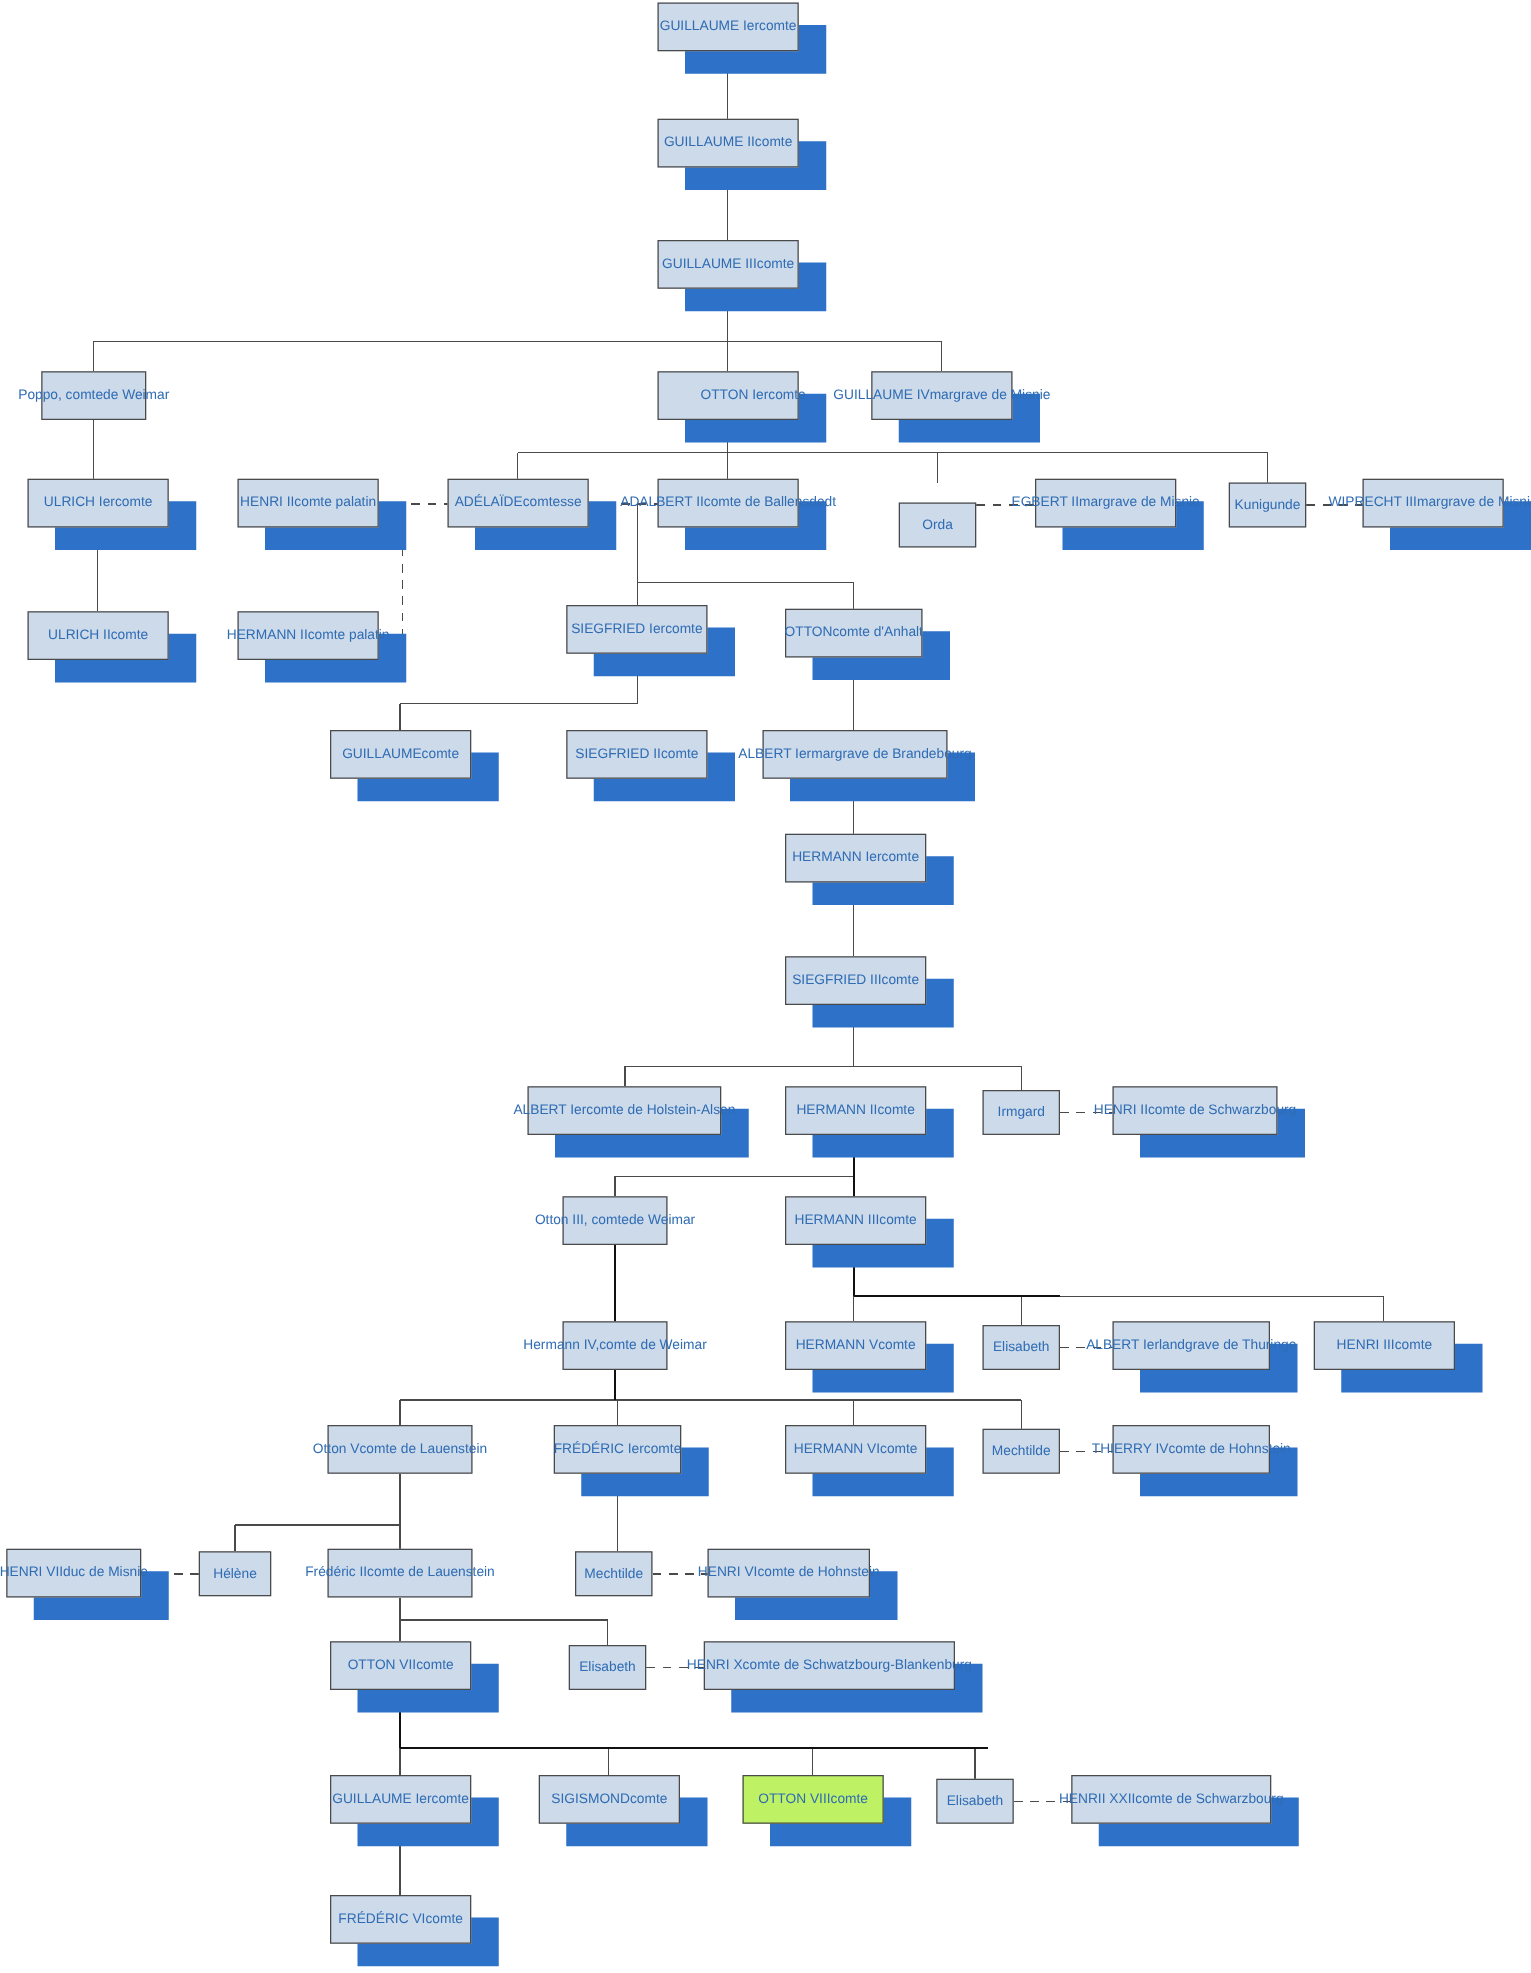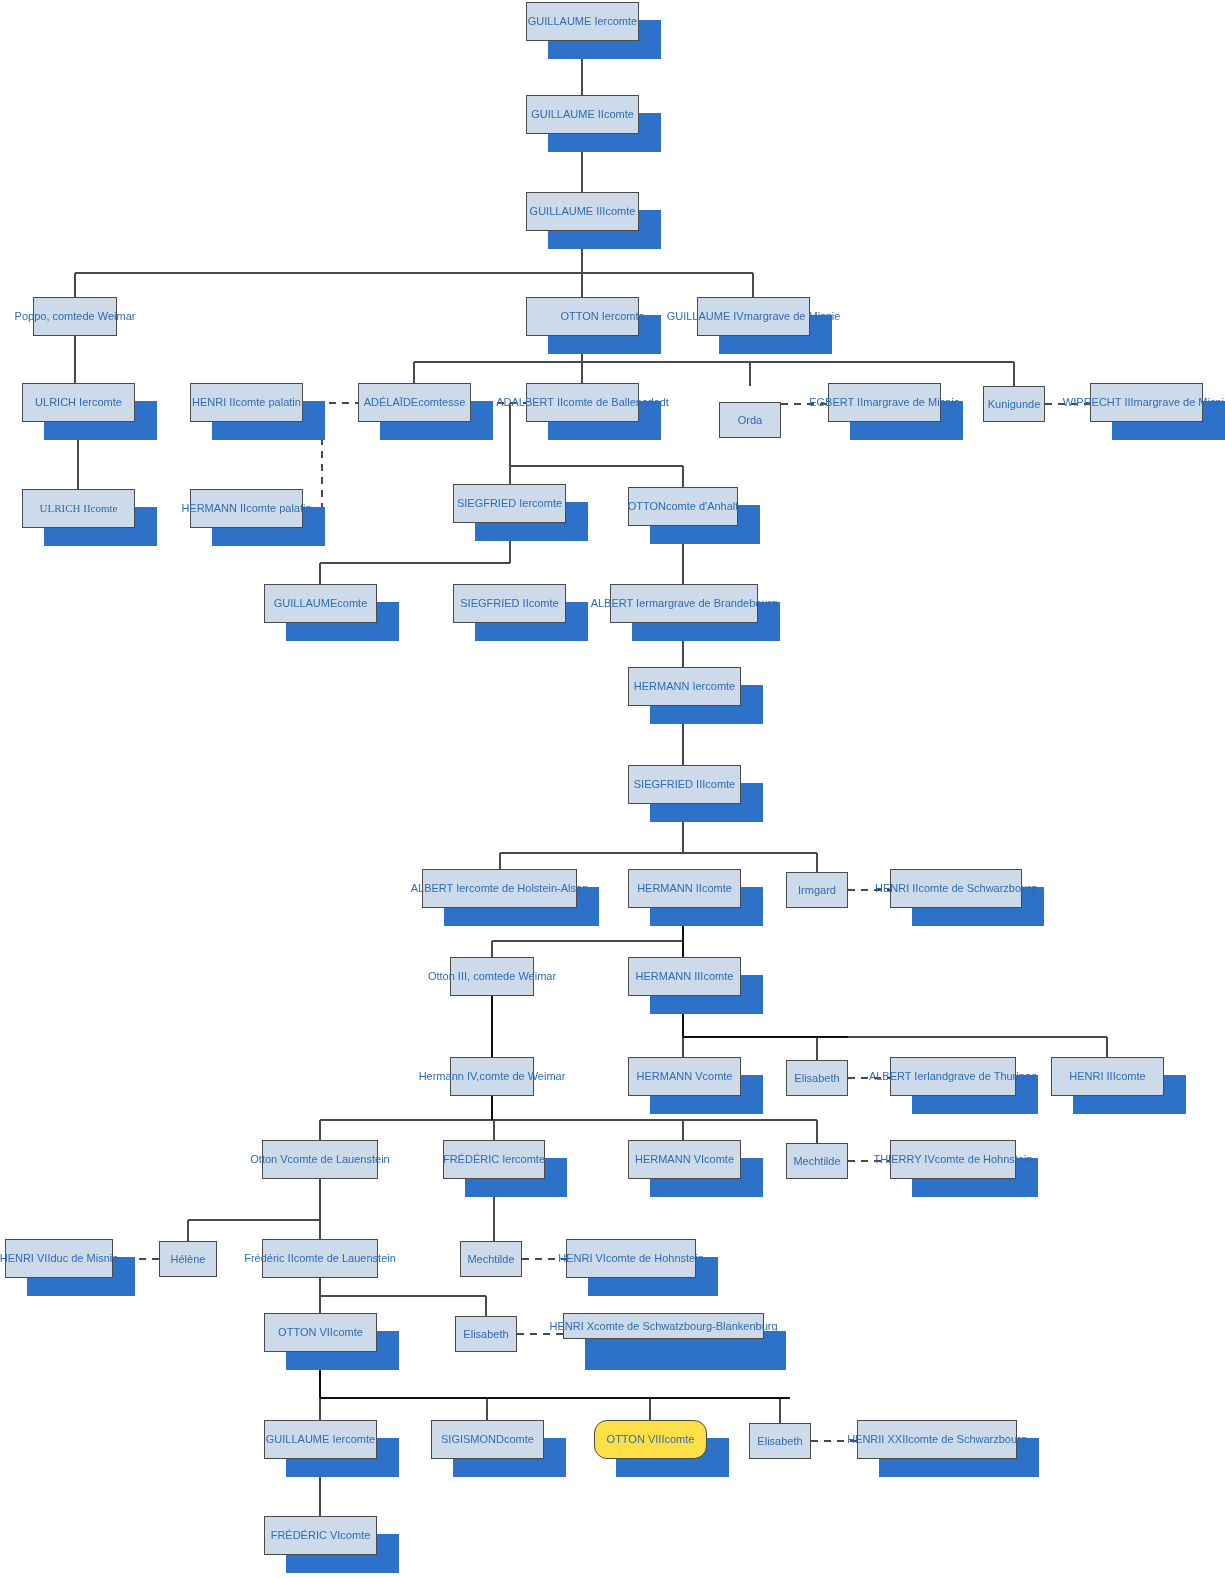--- a/index.html
+++ b/index.html
@@ -212,21 +212,21 @@
       </div>
       <div class="node" style="left: 983px; top: 386px; width: 62px; height: 36px; background: rgb(204, 218, 234); border-color: rgb(74, 74, 74); color: rgb(47, 108, 180);">
         <div class="l1">Kunigunde</div>
       </div>
       <div class="shadow" style="left: 1112px; top: 401px; width: 113px; height: 39px; background: rgb(45, 113, 201);"></div>
       <div class="node" style="left: 1090px; top: 383px; width: 113px; height: 39px; background: rgb(204, 218, 234); border-color: rgb(74, 74, 74); color: rgb(47, 108, 180);">
         <div class="l1">WIPRECHT III</div>
         <div class="l2">margrave de Misnie</div>
       </div>
       <div class="shadow" style="left: 44px; top: 507px; width: 113px; height: 39px; background: rgb(45, 113, 201);"></div>
-      <div class="node" style="left: 22px; top: 489px; width: 113px; height: 39px; background: rgb(204, 218, 234); border-color: rgb(74, 74, 74); color: rgb(47, 108, 180); font-family: Liberation Serif, serif;">
+      <div class="node" style="left: 22px; top: 489px; width: 113px; height: 39px; background: rgb(204, 218, 234); border-color: rgb(74, 74, 74); color: rgb(47, 108, 180);">
         <div class="l1">ULRICH II</div>
         <div class="l2">comte</div>
       </div>
       <div class="shadow" style="left: 212px; top: 507px; width: 113px; height: 39px; background: rgb(45, 113, 201);"></div>
       <div class="node" style="left: 190px; top: 489px; width: 113px; height: 39px; background: rgb(204, 218, 234); border-color: rgb(74, 74, 74); color: rgb(47, 108, 180);">
         <div class="l1">HERMANN II</div>
         <div class="l2">comte palatin</div>
       </div>
       <div class="shadow" style="left: 475px; top: 502px; width: 113px; height: 39px; background: rgb(45, 113, 201);"></div>
       <div class="node" style="left: 453px; top: 484px; width: 113px; height: 39px; background: rgb(204, 218, 234); border-color: rgb(74, 74, 74); color: rgb(47, 108, 180);">
@@ -356,36 +356,36 @@
       </div>
       <div class="shadow" style="left: 286px; top: 1331px; width: 113px; height: 39px; background: rgb(45, 113, 201);"></div>
       <div class="node" style="left: 264px; top: 1313px; width: 113px; height: 39px; background: rgb(204, 218, 234); border-color: rgb(74, 74, 74); color: rgb(47, 108, 180);">
         <div class="l1">OTTON VII</div>
         <div class="l2">comte</div>
       </div>
       <div class="node" style="left: 455px; top: 1316px; width: 62px; height: 36px; background: rgb(204, 218, 234); border-color: rgb(74, 74, 74); color: rgb(47, 108, 180);">
         <div class="l1">Elisabeth</div>
       </div>
       <div class="shadow" style="left: 585px; top: 1331px; width: 201px; height: 39px; background: rgb(45, 113, 201);"></div>
-      <div class="node" style="left: 563px; top: 1313px; width: 201px; height: 26px; background: rgb(204, 218, 234); border-color: rgb(74, 74, 74); color: rgb(47, 108, 180); align-items: center;">
+      <div class="node" style="left: 563px; top: 1313px; width: 201px; height: 39px; background: rgb(204, 218, 234); border-color: rgb(74, 74, 74); color: rgb(47, 108, 180); align-items: center;">
         <div class="l1">HENRI X</div>
         <div class="l2">comte de Schwatzbourg-Blankenburg</div>
       </div>
       <div class="shadow" style="left: 286px; top: 1438px; width: 113px; height: 39px; background: rgb(45, 113, 201);"></div>
       <div class="node" style="left: 264px; top: 1420px; width: 113px; height: 39px; background: rgb(204, 218, 234); border-color: rgb(74, 74, 74); color: rgb(47, 108, 180);">
         <div class="l1">GUILLAUME Ier</div>
         <div class="l2">comte</div>
       </div>
       <div class="shadow" style="left: 453px; top: 1438px; width: 113px; height: 39px; background: rgb(45, 113, 201);"></div>
       <div class="node" style="left: 431px; top: 1420px; width: 113px; height: 39px; background: rgb(204, 218, 234); border-color: rgb(74, 74, 74); color: rgb(47, 108, 180);">
         <div class="l1">SIGISMOND</div>
         <div class="l2">comte</div>
       </div>
       <div class="shadow" style="left: 616px; top: 1438px; width: 113px; height: 39px; background: rgb(45, 113, 201);"></div>
-      <div class="node" style="left: 594px; top: 1420px; width: 113px; height: 39px; background: #fde047; border-color: rgb(74, 74, 74); color: rgb(47, 108, 180); border-radius: 13px;">
+      <div class="node" style="left: 594px; top: 1420px; width: 113px; height: 39px; background: #bef264; border-color: rgb(74, 74, 74); color: rgb(47, 108, 180);">
         <div class="l1">OTTON VIII</div>
         <div class="l2">comte</div>
       </div>
       <div class="node" style="left: 749px; top: 1423px; width: 62px; height: 36px; background: rgb(204, 218, 234); border-color: rgb(74, 74, 74); color: rgb(47, 108, 180);">
         <div class="l1">Elisabeth</div>
       </div>
       <div class="shadow" style="left: 879px; top: 1438px; width: 160px; height: 39px; background: rgb(45, 113, 201);"></div>
       <div class="node" style="left: 857px; top: 1420px; width: 160px; height: 39px; background: rgb(204, 218, 234); border-color: rgb(74, 74, 74); color: rgb(47, 108, 180);">
         <div class="l1">HENRII XXII</div>
         <div class="l2">comte de Schwarzbourg</div>

